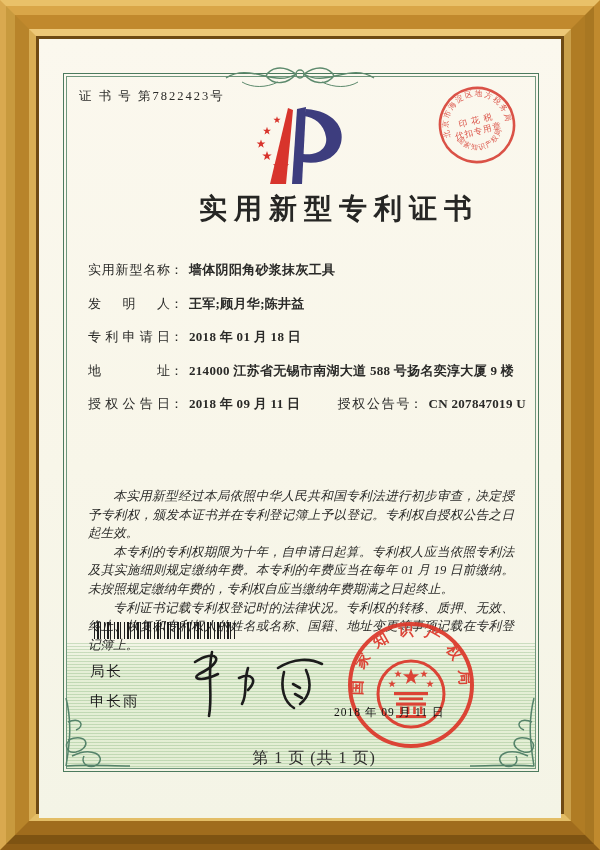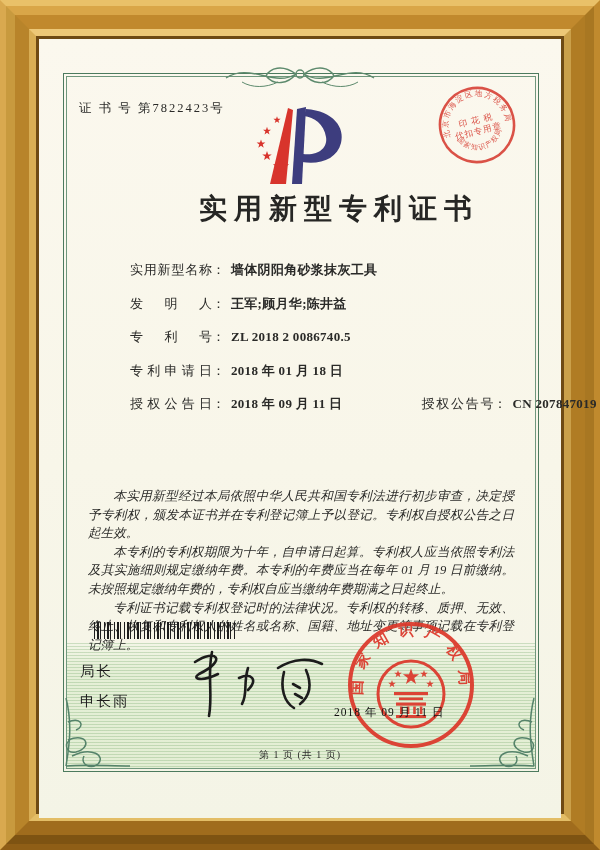--- a/index.html
+++ b/index.html
@@ -24,57 +24,57 @@
   .corner-fl.bl{left:62px;top:694px;}
   .corner-fl.br{left:466px;top:694px;transform:scaleX(-1);}
 
   
   .green-band{position:absolute;left:66px;top:643px;width:469px;height:126px;
     background:
       repeating-linear-gradient(180deg, rgba(120,170,110,.32) 0 1px, rgba(0,0,0,0) 1px 3px),
       linear-gradient(180deg,#f2f5e6 0%,#e5efd6 22%,#e3eed4 100%);}
 
   
-  .cert-no{position:absolute;left:79px;top:100px;font-size:12.5px;letter-spacing:2px;}
+  .cert-no{position:absolute;left:79px;top:88px;font-size:12.5px;letter-spacing:2px;}
 
   .logo{position:absolute;left:252px;top:102px;width:100px;height:86px;}
 
   .tax-stamp{position:absolute;left:437px;top:85px;width:80px;height:80px;transform:rotate(-14deg);opacity:.92;}
 
   .title{position:absolute;left:63px;top:190px;width:552px;text-align:center;
     font-size:28px;font-weight:bold;letter-spacing:7px;color:#262624;}
 
   
   .fields{position:absolute;left:88px;top:261px;width:430px;font-size:13px;}
   .frow{height:33.5px;white-space:nowrap;}
-  .flabel{display:inline-block;width:82px;text-align:justify;text-align-last:justify;vertical-align:top;margin-left:42px;}
+  .flabel{display:inline-block;width:82px;text-align:justify;text-align-last:justify;vertical-align:top;}
   .fcolon{display:inline-block;margin-right:6px;}
   .fvalue{letter-spacing:.3px;font-weight:bold;}
   .grant-row{white-space:nowrap;}
   .grant-right{display:inline-block;margin-left:34px;}
   .grant-right .flabel{width:72px;}
 
   
   .body-text{position:absolute;left:88px;top:487px;width:426px;font-size:12.6px;line-height:18.6px;text-align:justify;}
   .body-text p{margin:0;text-indent:2em;font-style:italic;}
 
   
   .barcode{position:absolute;left:94px;top:622px;width:143px;height:17px;
     background:repeating-linear-gradient(90deg,#1c1c1c 0 1px,transparent 1px 3px,#1c1c1c 3px 5px,transparent 5px 6px,#1c1c1c 6px 7px,transparent 7px 10px);}
 
   
-  .director{position:absolute;left:80px;top:662px;font-size:14.5px;font-family:"Liberation Sans","DejaVu Sans",sans-serif;color:#1e1e1e;}
+  .director{position:absolute;left:90px;top:662px;font-size:14.5px;font-family:"Liberation Sans","DejaVu Sans",sans-serif;color:#1e1e1e;}
   .director div{margin-bottom:11px;letter-spacing:2px;}
   .signature{position:absolute;left:182px;top:640px;width:160px;height:86px;}
 
   
   .seal{position:absolute;left:346px;top:620px;width:130px;height:130px;opacity:.93;}
   .seal-date{position:absolute;left:334px;top:705px;font-size:11.5px;color:#111;letter-spacing:1px;white-space:nowrap;}
 
-  .footer{position:absolute;left:63px;top:748px;width:474px;text-align:center;font-size:10px;letter-spacing:1px;color:#2e2e2c;}
+  .footer{position:absolute;left:63px;top:748px;width:474px;text-align:center;font-size:16px;letter-spacing:1px;color:#2e2e2c;padding-left:14px;}
 </style>
 </head>
 <body>
 
 <div class="frame-l1"></div>
 <div class="frame-l2"></div>
 <div class="frame-l3"></div>
 <div class="frame-l4"></div>
 <div class="frame-l5"></div>
 
@@ -142,24 +142,24 @@
 <div class="title">实用新型专利证书</div>
 
 <div class="fields">
   <div class="frow">
     <span class="flabel">实用新型名称</span><span class="fcolon">：</span><span class="fvalue">墙体阴阳角砂浆抹灰工具</span>
   </div>
   <div class="frow">
     <span class="flabel">发 明 人</span><span class="fcolon">：</span><span class="fvalue">王军;顾月华;陈井益</span>
   </div>
   <div class="frow">
-    <span class="flabel">专 利 号</span><span class="fcolon">：</span><span class="fvalue">ZL 2018 2 0086740.5</span>
-  </div>
-  <div class="frow">
     <span class="flabel">专利申请日</span><span class="fcolon">：</span><span class="fvalue">2018 年 01 月 18 日</span>
+  </div>
+  <div class="frow">
+    <span class="flabel">地 址</span><span class="fcolon">：</span><span class="fvalue">214000 江苏省无锡市南湖大道 588 号扬名奕淳大厦 9 楼</span>
   </div>
   <div class="frow grant-row">
     <span><span class="flabel">授权公告日</span><span class="fcolon">：</span><span class="fvalue">2018 年 09 月 11 日</span></span>
     <span class="grant-right"><span class="flabel">授权公告号</span><span class="fcolon">：</span><span class="fvalue">CN 207847019 U</span></span>
   </div>
 </div>
 
 <div class="body-text">
   <p>本实用新型经过本局依照中华人民共和国专利法进行初步审查，决定授予专利权，颁发本证书并在专利登记簿上予以登记。专利权自授权公告之日起生效。</p>
   <p>本专利的专利权期限为十年，自申请日起算。专利权人应当依照专利法及其实施细则规定缴纳年费。本专利的年费应当在每年 01 月 19 日前缴纳。未按照规定缴纳年费的，专利权自应当缴纳年费期满之日起终止。</p>

